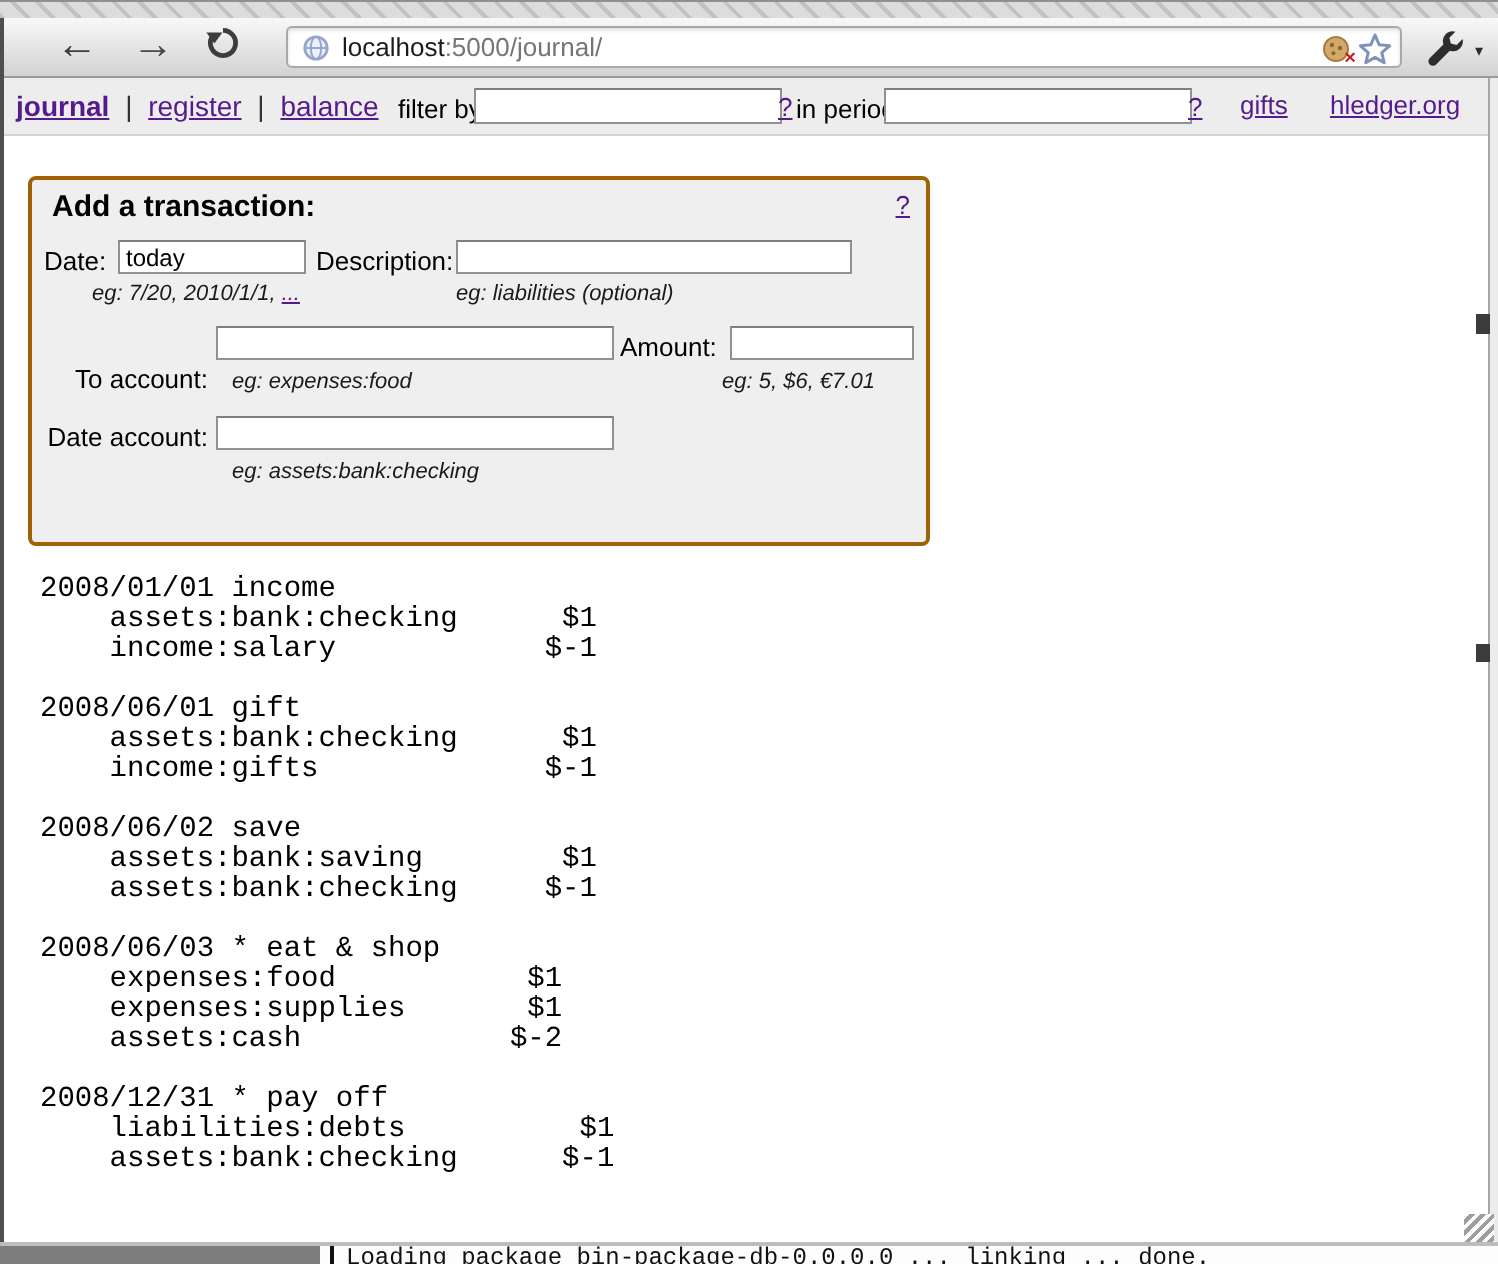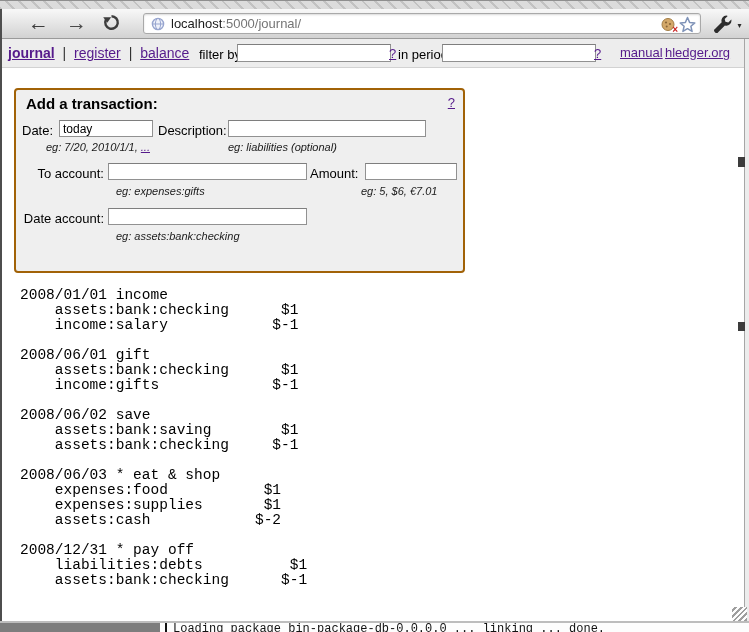--- a/index.html
+++ b/index.html
@@ -122,40 +122,40 @@
     <span class="link">register</span>
     <span class="sep">|</span>
     <span class="link">balance</span>
   </span>
   <span class="abs navlabel" style="left:199px;top:8px;">filter by:</span>
   <input class="navinput" style="left: 237px; top: 5px;" value="">
   <span class="abs link qlink" style="left:389px;top:7px;">?</span>
   <span class="abs navlabel" style="left:398px;top:8px;">in period:</span>
   <input class="navinput" style="left: 442px; top: 5px;" value="">
   <span class="abs link qlink" style="left:594px;top:7px;">?</span>
-  <span class="abs link" style="left:620px;top:6px;font-size:13px;">manual</span>
+  <span class="abs link" style="left:620px;top:6px;font-size:13px;">gifts</span>
   <span class="abs link" style="left:665px;top:6px;font-size:13px;">hledger.org</span>
 </div>
 
 <div class="abs" id="formbox">
   <span class="ttl">Add a transaction:</span>
   <span class="help link">?</span>
 
   <span class="flabel" style="left:6px;top:33px;">Date:</span>
   <input class="finput" style="left: 43px; top: 30px; width: 94px;" value="today">
   <span class="flabel" style="left:142px;top:33px;">Description:</span>
   <input class="finput" style="left: 212px; top: 30px; width: 198px;" value="">
   <span class="fhint" style="left:30px;top:51px;"><span>eg: 7/20, 2010/1/1, </span><span class="link">...</span></span>
   <span class="fhint" style="left:212px;top:51px;">eg: liabilities (optional)</span>
 
-  <span class="flabel" style="left:0;top:76px;width:88px;text-align:right;">To account:</span>
+  <span class="flabel" style="left:0;top:92px;width:88px;text-align:right;">To account:</span>
   <input class="finput" style="left: 92px; top: 73px; width: 199px;" value="">
   <span class="flabel" style="left:294px;top:76px;">Amount:</span>
   <input class="finput" style="left: 349px; top: 73px; width: 92px;" value="">
-  <span class="fhint" style="left:100px;top:95px;">eg: expenses:gifts</span>
+  <span class="fhint" style="left:100px;top:95px;">eg: expenses:food</span>
   <span class="fhint" style="left:345px;top:95px;">eg: 5, $6, €7.01</span>
 
   <span class="flabel" style="left:0;top:121px;width:88px;text-align:right;">Date account:</span>
   <input class="finput" style="left: 92px; top: 118px; width: 199px;" value="">
   <span class="fhint" style="left:100px;top:140px;">eg: assets:bank:checking</span>
 
 </div>
 
 <pre class="abs" id="journal">2008/01/01 income
     assets:bank:checking      $1

